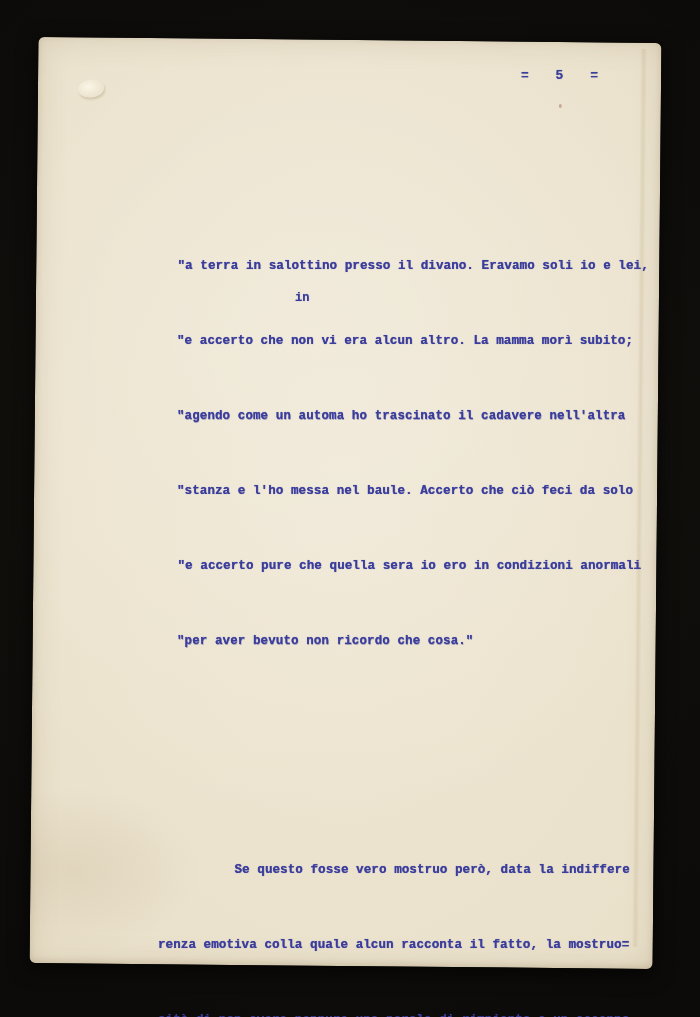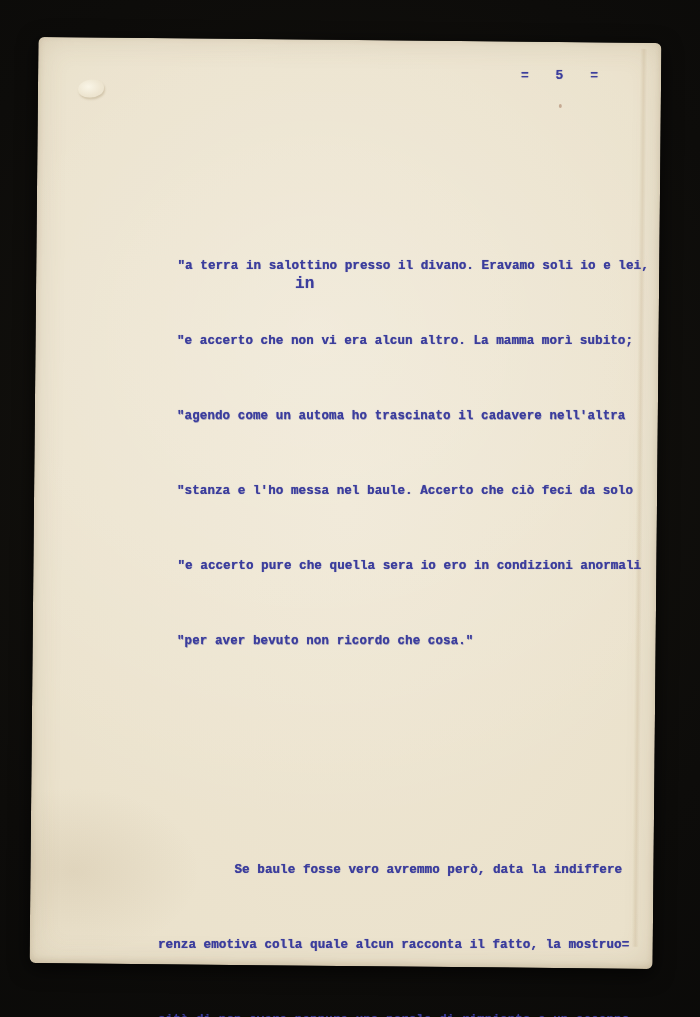--- a/index.html
+++ b/index.html
@@ -57,22 +57,22 @@
   }
   .para{margin:0;}
   .para + .para{margin-top:4px;}
   .line{height:25px;}
   .q{padding-left:19px;}           
   .ind{text-indent:76px;}          
   
   .line:nth-of-type(3n){transform:translateY(0.4px);}
   .line:nth-of-type(4n+1){transform:translateX(0.5px);}
   .insertion{
-    position:absolute;left:137px;top:74px;
-    font-size:16px;line-height:12px;font-weight:700;color:#3b3d9d;
+    position:absolute;left:137px;top:88px;
+    font-size:12px;line-height:12px;font-weight:700;color:#3b3d9d;
     text-shadow:0 0 0.8px rgba(55,58,155,0.75);
   }
 </style>
 </head>
 <body>
 
 <div class="stage">
   <div class="paper">
     <div class="blemish"></div>
     <div class="speck"></div>
@@ -88,21 +88,21 @@
         <div class="line q">"a terra in salottino presso il divano. Eravamo soli io e lei,</div>
         <div class="line q">"e accerto che non vi era alcun altro. La mamma morì subito;</div>
         <div class="line q">"agendo come un automa ho trascinato il cadavere nell'altra</div>
         <div class="line q">"stanza e l'ho messa nel baule. Accerto che ciò feci da solo</div>
         <div class="line q">"e accerto pure che quella sera io ero in condizioni anormali</div>
         <div class="line q">"per aver bevuto non ricordo che cosa."</div>
         <span class="insertion">in</span>
       </div>
 
       <div class="para">
-        <div class="line ind">Se baule fosse vero avremmo però, data la indiffere</div>
+        <div class="line ind">Se questo fosse vero mostruo però, data la indiffere</div>
         <div class="line">renza emotiva colla quale alcun racconta il fatto, la mostruo=</div>
         <div class="line">sità di non avere neppure una parola di rimpianto e un accenno</div>
         
         
         
         
         
         
         
         

